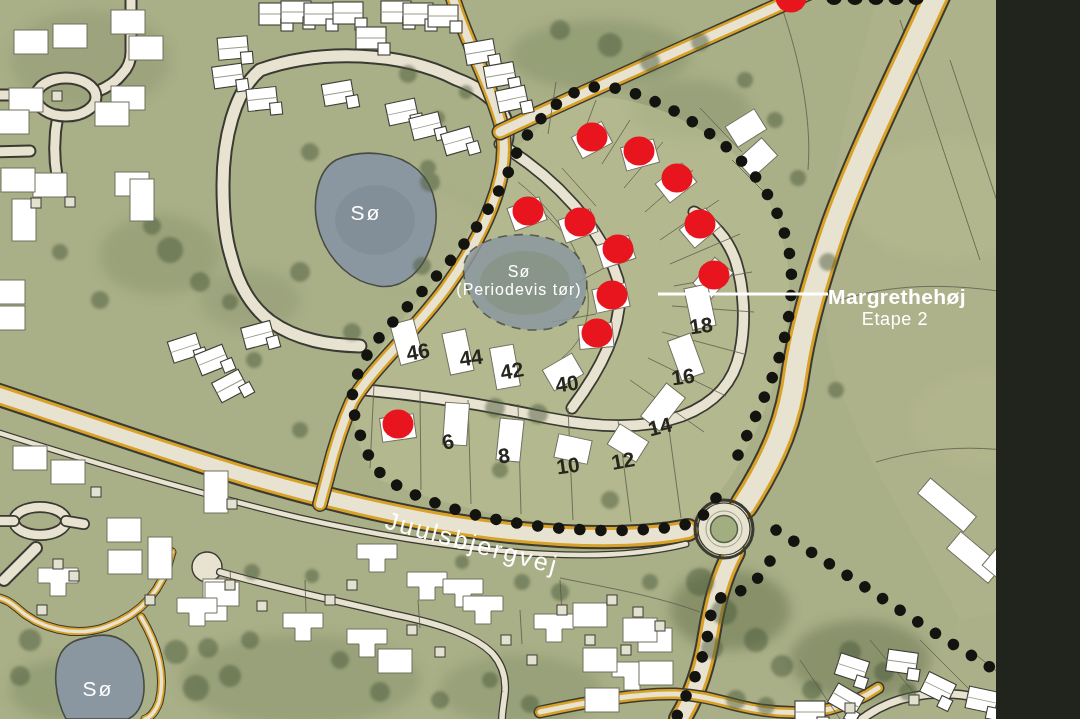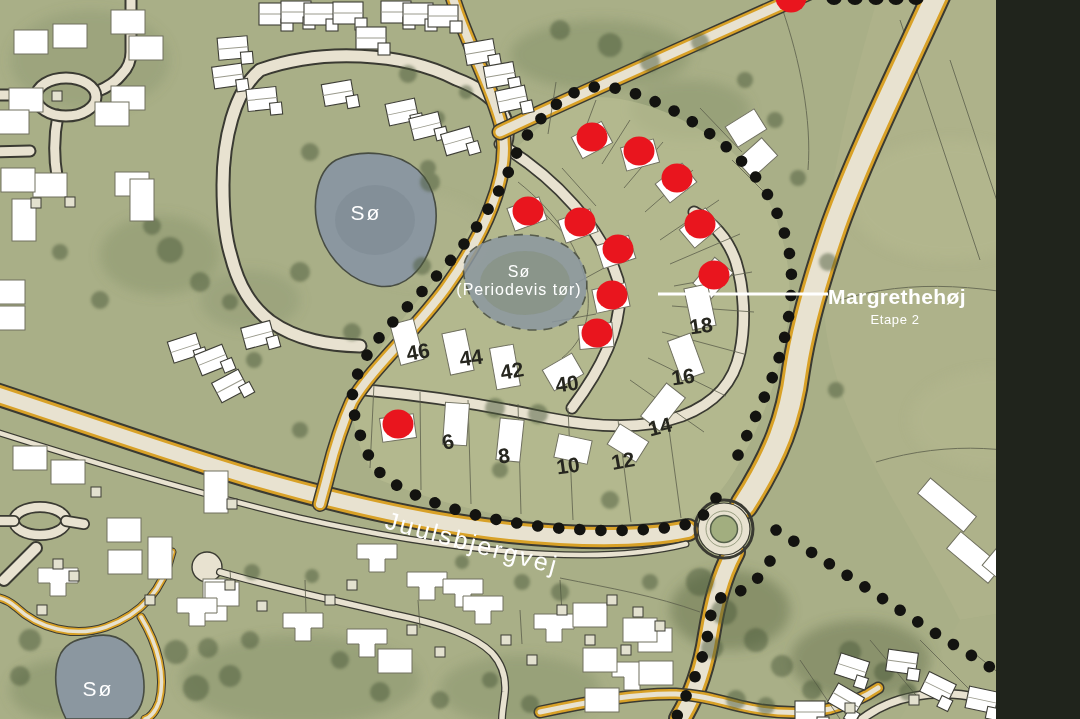--- a/index.html
+++ b/index.html
@@ -23,21 +23,21 @@
   .t{fill:#4c5a3b;}
 
   
   .map-label{position:absolute;color:var(--c-label,#ffffff);white-space:nowrap;
              transform:translate(-50%,-50%);text-align:center;}
   .lake-label{font-size:21px;letter-spacing:2px;}
   .lake-label-sm{font-size:16px;letter-spacing:1px;line-height:18px;}
   .street-label{font-size:25px;letter-spacing:2.5px;
                 transform:translate(-50%,-50%) rotate(15deg);}
   .dev-title{font-size:21px;font-weight:bold;letter-spacing:.4px;}
-  .dev-stage{font-size:13px;letter-spacing:.6px;}
+  .dev-stage{font-size:18px;letter-spacing:.6px;}
   .plot-number{position:absolute;font-size:21px;font-weight:bold;
                color:var(--c-number,#26261f);}
   .sold-marker{position:absolute;width:31px;height:29px;border-radius:50%;
                background:var(--c-red,#e9151e);transform:translate(-50%,-50%);}
 </style>
 </head>
 <body>
 
 <div id="stage">
 

